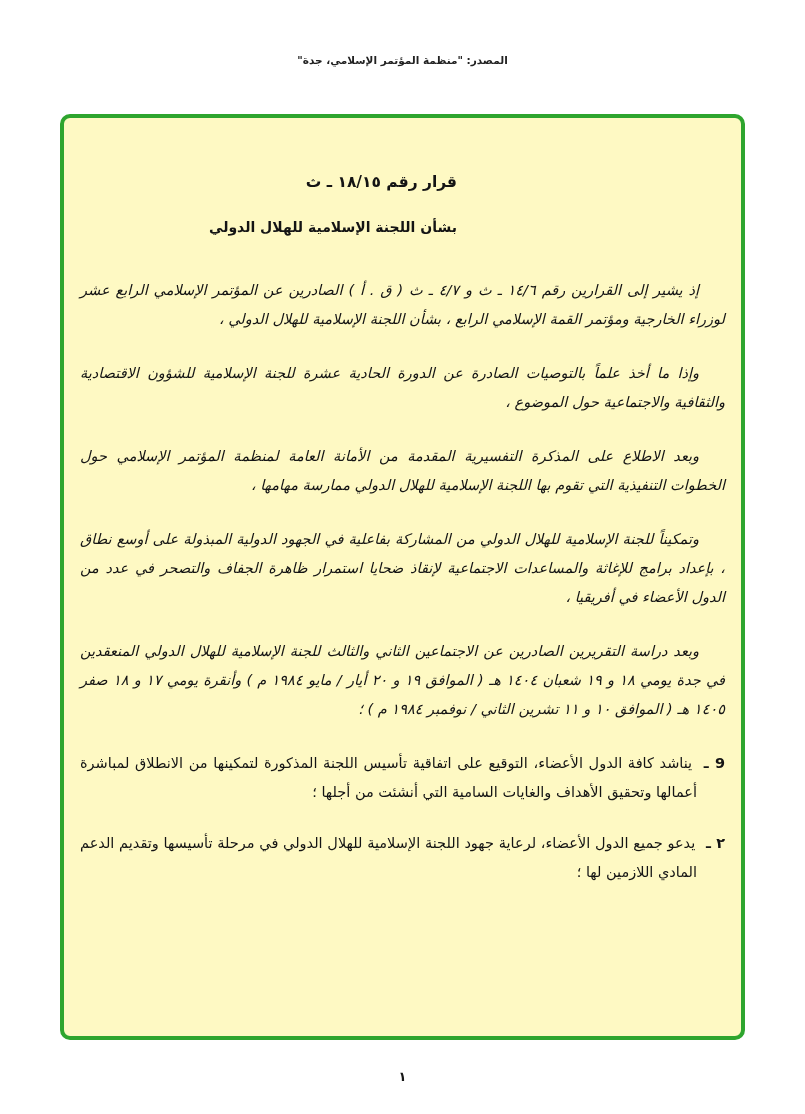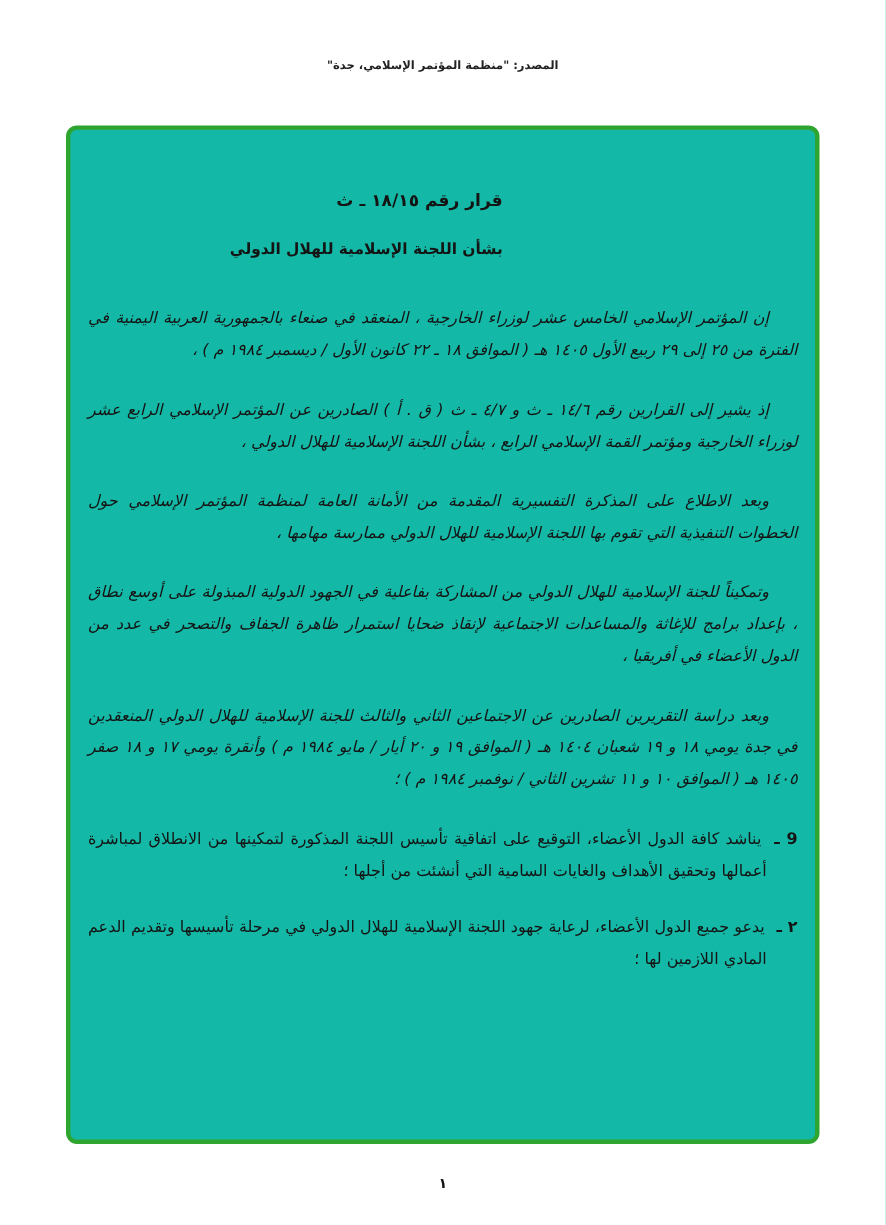--- a/index.html
+++ b/index.html
@@ -40,21 +40,21 @@
 
   
   .scan-frame {
     position: absolute;
     top: 114px;
     left: 60px;
     width: 677px;
     height: 918px;
     border: 4px solid #2ea52e;
     border-radius: 10px;
-    background: #14b8a6;
+    background: #fef9c3;
     box-sizing: content-box;
   }
   .doc-content {
     direction: rtl;
     padding: 50px 16px 0 16px;
     font-size: 14.5px;
     line-height: 29px;
     color: #141414;
   }
 
@@ -119,24 +119,24 @@
   </header>
 
   <div class="scan-frame">
     <div class="doc-content">
 
       <div class="doc-heading">
         <div class="doc-title">قرار رقم ١٨/١٥ ـ ث</div>
         <div class="doc-subtitle">بشأن اللجنة الإسلامية للهلال الدولي</div>
       </div>
 
-      <p class="para para-italic">إن المؤتمر الإسلامي الخامس عشر لوزراء الخارجية ، المنعقد في صنعاء بالجمهورية العربية اليمنية في الفترة من ٢٥ إلى ٢٩ ربيع الأول ١٤٠٥ هـ ( الموافق ١٨ ـ ٢٢ كانون الأول / ديسمبر ١٩٨٤ م ) ،</p>
 
       <p class="para">إذ يشير إلى القرارين رقم ١٤/٦ ـ ث و ٤/٧ ـ ث ( ق . أ ) الصادرين عن المؤتمر الإسلامي الرابع عشر لوزراء الخارجية ومؤتمر القمة الإسلامي الرابع ، بشأن اللجنة الإسلامية للهلال الدولي ،</p>
 
+      <p class="para">وإذا ما أخذ علماً بالتوصيات الصادرة عن الدورة الحادية عشرة للجنة الإسلامية للشؤون الاقتصادية والثقافية والاجتماعية حول الموضوع ،</p>
 
       <p class="para">وبعد الاطلاع على المذكرة التفسيرية المقدمة من الأمانة العامة لمنظمة المؤتمر الإسلامي حول الخطوات التنفيذية التي تقوم بها اللجنة الإسلامية للهلال الدولي ممارسة مهامها ،</p>
 
 
       <p class="para">وتمكيناً للجنة الإسلامية للهلال الدولي من المشاركة بفاعلية في الجهود الدولية المبذولة على أوسع نطاق ، بإعداد برامج للإغاثة والمساعدات الاجتماعية لإنقاذ ضحايا استمرار ظاهرة الجفاف والتصحر في عدد من الدول الأعضاء في أفريقيا ،</p>
 
       <p class="para">وبعد دراسة التقريرين الصادرين عن الاجتماعين الثاني والثالث للجنة الإسلامية للهلال الدولي المنعقدين في جدة يومي ١٨ و ١٩ شعبان ١٤٠٤ هـ ( الموافق ١٩ و ٢٠ أيار / مايو ١٩٨٤ م ) وأنقرة يومي ١٧ و ١٨ صفر ١٤٠٥ هـ ( الموافق ١٠ و ١١ تشرين الثاني / نوفمبر ١٩٨٤ م ) ؛</p>
 
       <p class="item">
         <span class="item-num">9 ـ</span>

